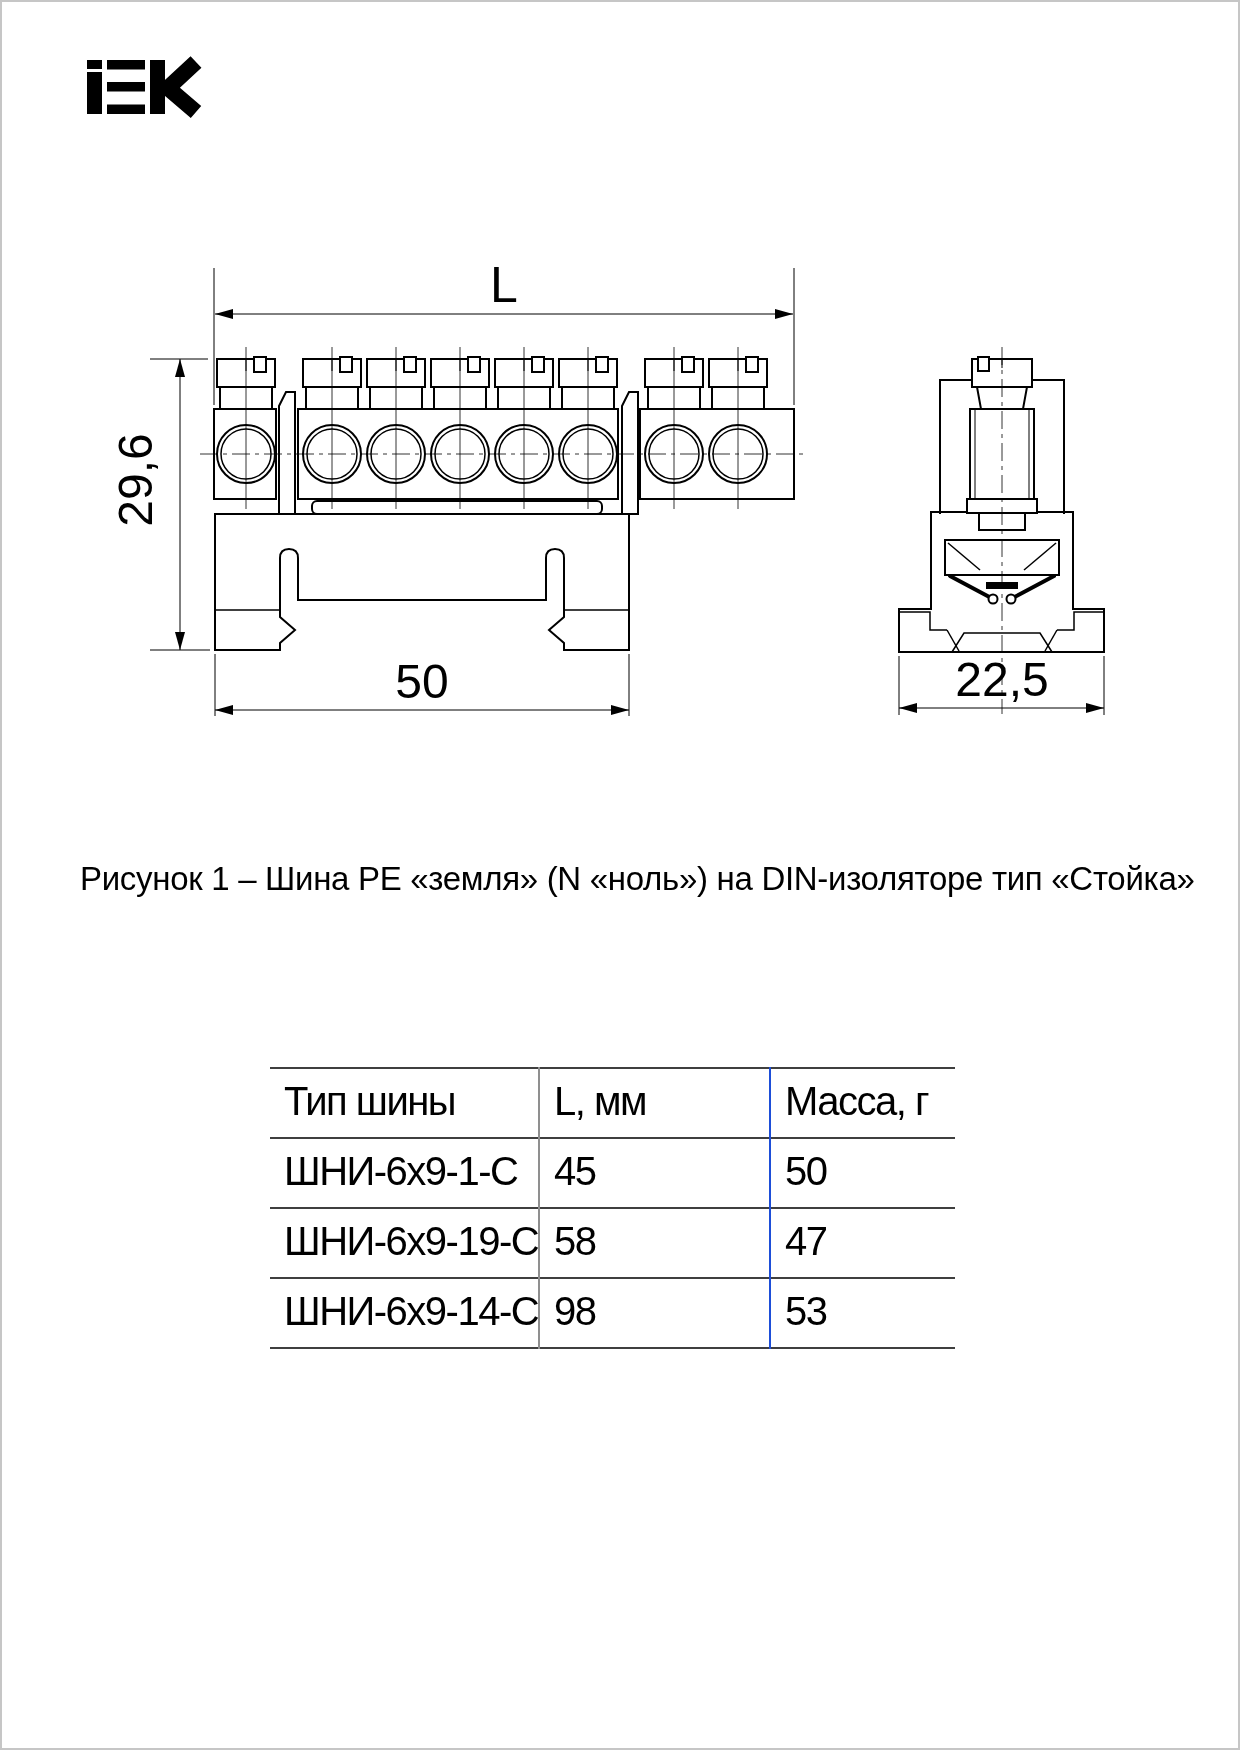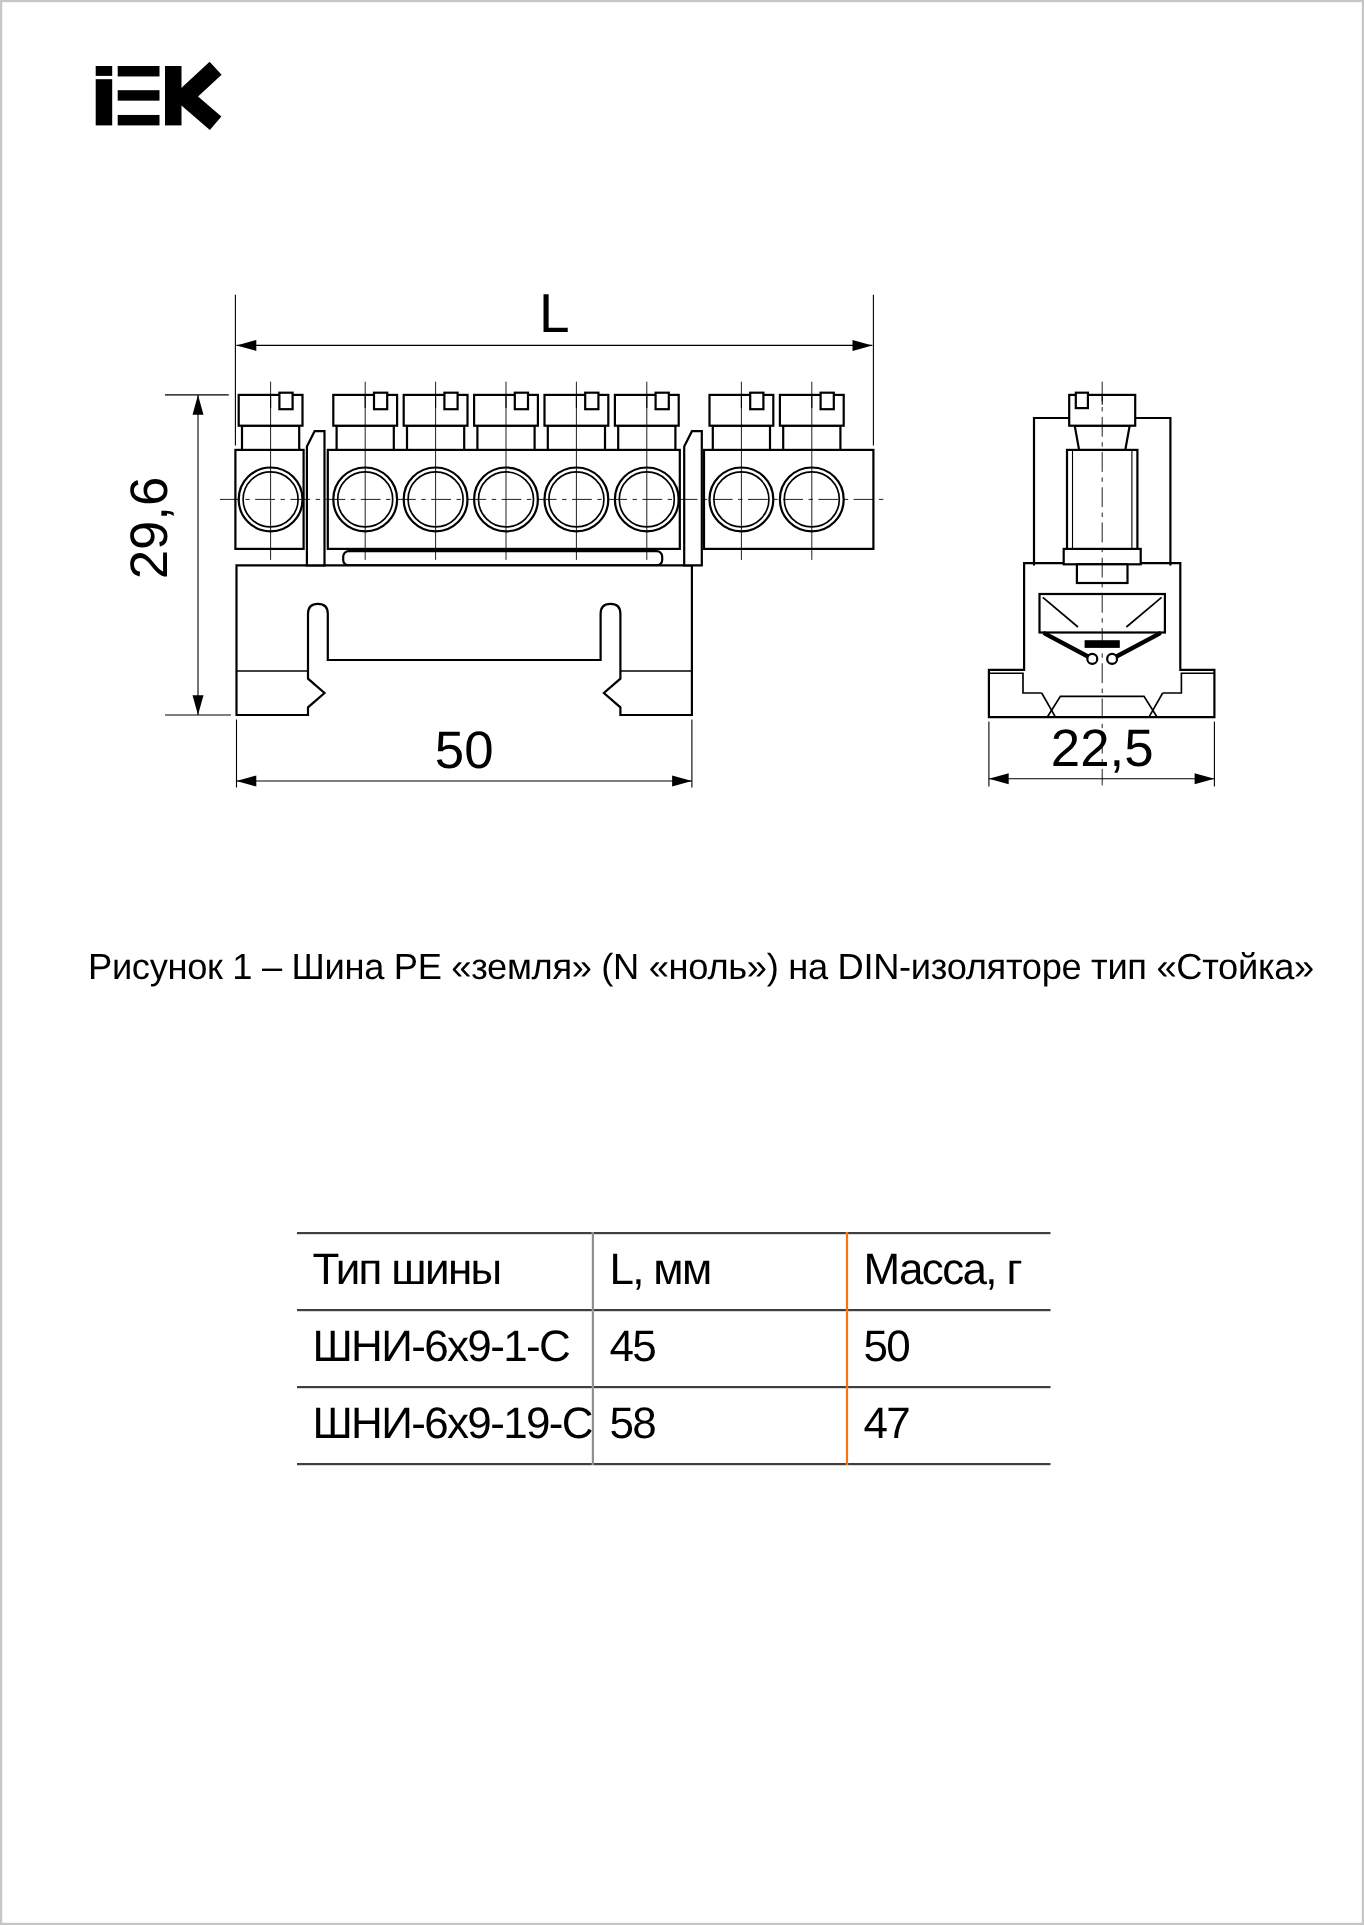--- a/index.html
+++ b/index.html
@@ -17,33 +17,33 @@
   .thin    { fill:none; stroke:#000000; stroke-width:1; }
   .thin15  { fill:none; stroke:#000000; stroke-width:1.5; }
   .cl      { fill:none; stroke:#000000; stroke-width:0.8; }
   .dimline { fill:none; stroke:#000000; stroke-width:1; }
   .arrow   { fill:#000000; stroke:none; }
   .dimtext { font-size:48px; }
   .caption {
     position:absolute; left:78px; top:858px;
     font-size:33px; letter-spacing:-0.3px; white-space:nowrap;
   }
-  .spec-table-wrap { position:absolute; left:268px; top:1118px; }
+  .spec-table-wrap { position:absolute; left:268px; top:1065px; }
   table.spec {
     border-collapse:collapse; table-layout:fixed; width:685px;
     border-top:2.5px solid #3f3f3f; border-bottom:2.5px solid #3f3f3f;
   }
   table.spec tr { border-bottom:2.5px solid #3f3f3f; }
   table.spec td, table.spec th {
     height:64px; vertical-align:middle; text-align:left;
     padding:0 0 4px 14px; font-weight:400;
     font-size:40px; letter-spacing:-1.5px; white-space:nowrap; overflow:hidden;
   }
   table.spec td.c1, table.spec th.c1 { border-right:2px solid #8f8f8f; }
-  table.spec td.c2, table.spec th.c2 { border-right:2px solid #f97316; }
+  table.spec td.c2, table.spec th.c2 { border-right:2px solid #1d4ed8; }
 </style>
 </head>
 <body>
 
 <div class="page">
 
   
   <svg width="1240" height="775" viewBox="0 0 1240 775" xmlns="http://www.w3.org/2000/svg">
 
     <defs>
@@ -186,17 +186,22 @@
         <tr>
           <td class="c1">ШНИ-6х9-1-С</td>
           <td class="c2">45</td>
           <td>50</td>
         </tr>
         <tr>
           <td class="c1">ШНИ-6х9-19-С</td>
           <td class="c2">58</td>
           <td>47</td>
         </tr>
+        <tr>
+          <td class="c1">ШНИ-6х9-14-С</td>
+          <td class="c2">98</td>
+          <td>53</td>
+        </tr>
       </tbody>
     </table>
   </div>
 
 </div>
 
 </body></html>

